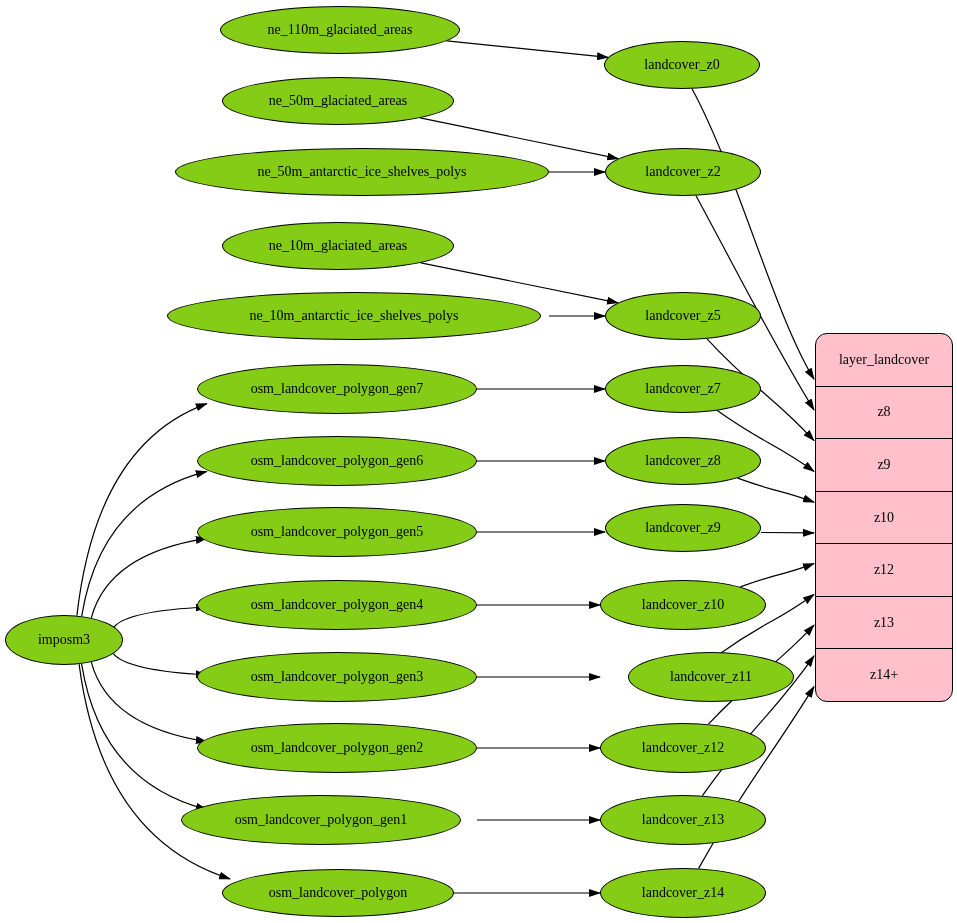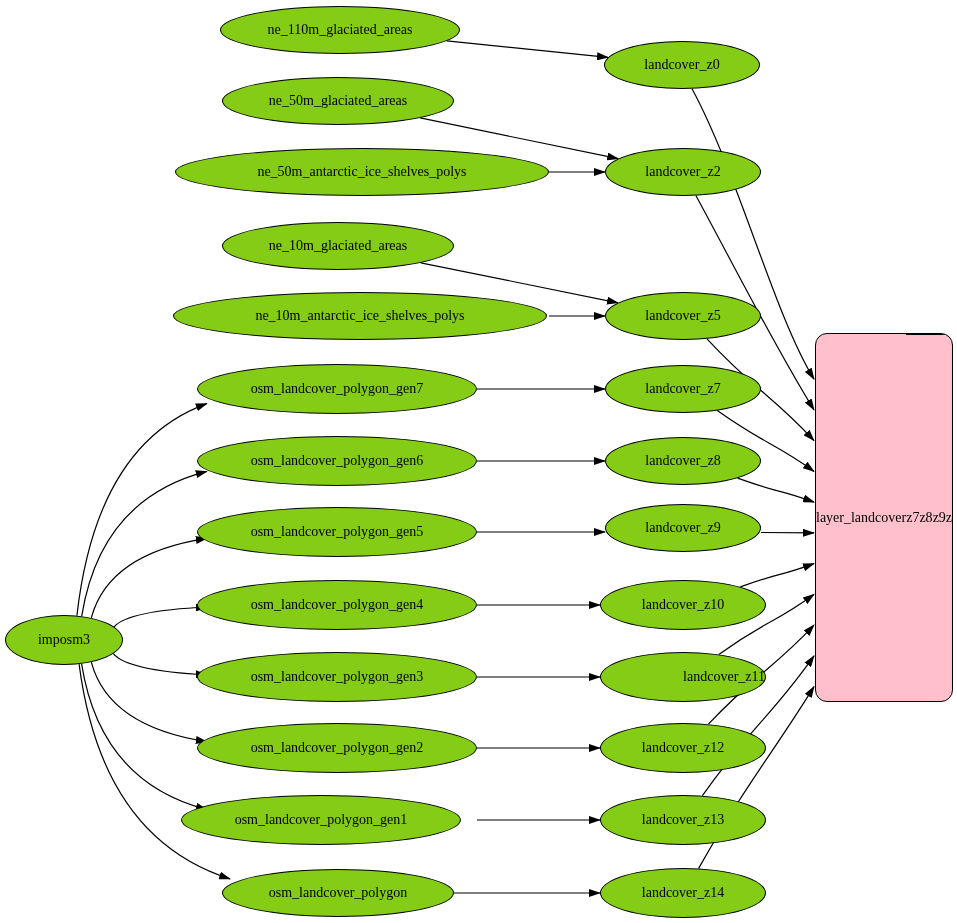--- a/index.html
+++ b/index.html
@@ -28,21 +28,21 @@
     font-size: 14px;
     white-space: nowrap;
     box-sizing: border-box;
   }
   .record {
     position: absolute;
     border: 1.2px solid #000000;
     border-radius: 12px;
     overflow: hidden;
     display: flex;
-    flex-direction: row;
+    flex-direction: column;
     box-sizing: border-box;
     font-size: 14px;
   }
   .record-header, .record-row {
     flex: 1 1 0;
     display: flex;
     align-items: center;
     justify-content: center;
     white-space: nowrap;
   }
@@ -104,21 +104,21 @@
       </div>
       <div class="ellipse-node" style="left: 222px; top: 77px; width: 232px; height: 48px;">
         <span>ne_50m_glaciated_areas</span>
       </div>
       <div class="ellipse-node" style="left: 175px; top: 148px; width: 374px; height: 48px;">
         <span>ne_50m_antarctic_ice_shelves_polys</span>
       </div>
       <div class="ellipse-node" style="left: 222px; top: 222px; width: 232px; height: 48px;">
         <span>ne_10m_glaciated_areas</span>
       </div>
-      <div class="ellipse-node" style="left: 173px; top: 292px; width: 374px; height: 48px; justify-content: center;">
+      <div class="ellipse-node" style="left: 167px; top: 292px; width: 374px; height: 48px; justify-content: center;">
         <span>ne_10m_antarctic_ice_shelves_polys</span>
       </div>
       <div class="ellipse-node" style="left: 197px; top: 364px; width: 280px; height: 50px;">
         <span>osm_landcover_polygon_gen7</span>
       </div>
       <div class="ellipse-node" style="left: 197px; top: 436px; width: 280px; height: 50px;">
         <span>osm_landcover_polygon_gen6</span>
       </div>
       <div class="ellipse-node" style="left: 197px; top: 507px; width: 280px; height: 50px;">
         <span>osm_landcover_polygon_gen5</span>
@@ -152,37 +152,36 @@
       </div>
       <div class="ellipse-node" style="left: 605px; top: 437px; width: 156px; height: 48px;">
         <span>landcover_z8</span>
       </div>
       <div class="ellipse-node" style="left: 605px; top: 504px; width: 156px; height: 48px; text-align: center;">
         <span>landcover_z9</span>
       </div>
       <div class="ellipse-node" style="left: 600px; top: 580px; width: 166px; height: 50px;">
         <span>landcover_z10</span>
       </div>
-      <div class="ellipse-node" style="left: 600px; top: 652px; width: 166px; height: 50px; justify-content: flex-end;">
+      <div class="ellipse-node" style="left: 628px; top: 652px; width: 166px; height: 50px;">
         <span>landcover_z11</span>
       </div>
       <div class="ellipse-node" style="left: 600px; top: 723px; width: 166px; height: 50px;">
         <span>landcover_z12</span>
       </div>
       <div class="ellipse-node" style="left: 600px; top: 795px; width: 166px; height: 50px;">
         <span>landcover_z13</span>
       </div>
       <div class="ellipse-node" style="left: 600px; top: 868px; width: 166px; height: 50px;">
         <span>landcover_z14</span>
       </div>
     </div>
 
   <div class="record" id="record" style="left: 815px; top: 333px; width: 138px; height: 369px; background: rgb(255, 192, 203); border-color: rgb(0, 0, 0);">
     <div class="record-header">layer_landcover</div>
-      <div class="record-row">z7</div>
       <div class="record-row">z8</div>
       <div class="record-row">z9</div>
       <div class="record-row">z10</div>
       <div class="record-row">z12</div>
       <div class="record-row">z13</div>
       <div class="record-row">z14+</div>
     </div>
 </div>
 
 </body></html>

